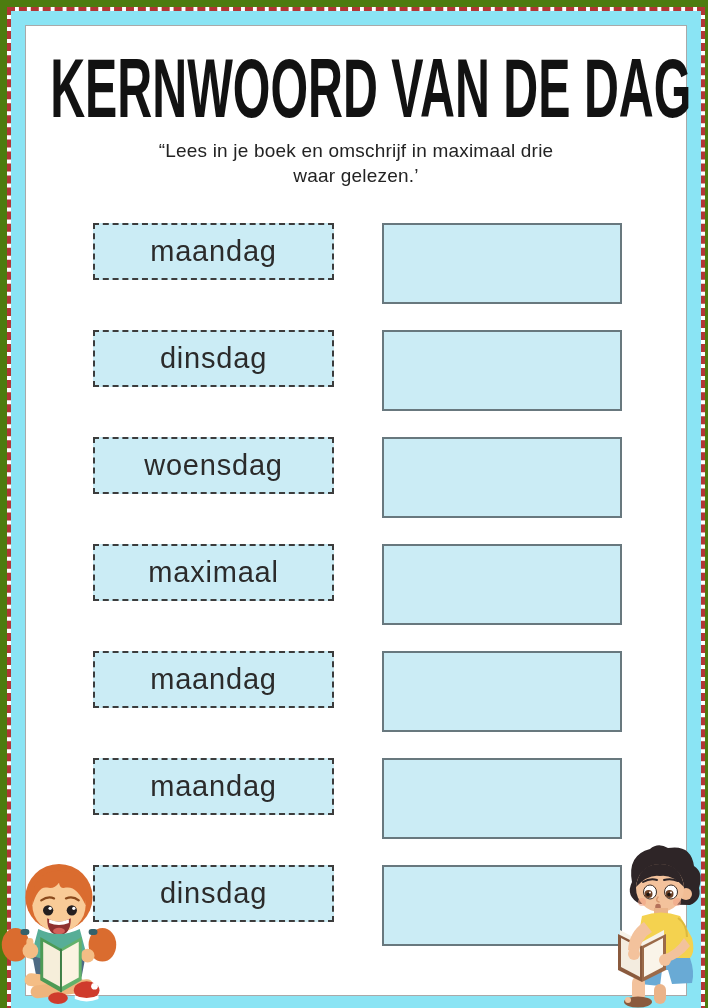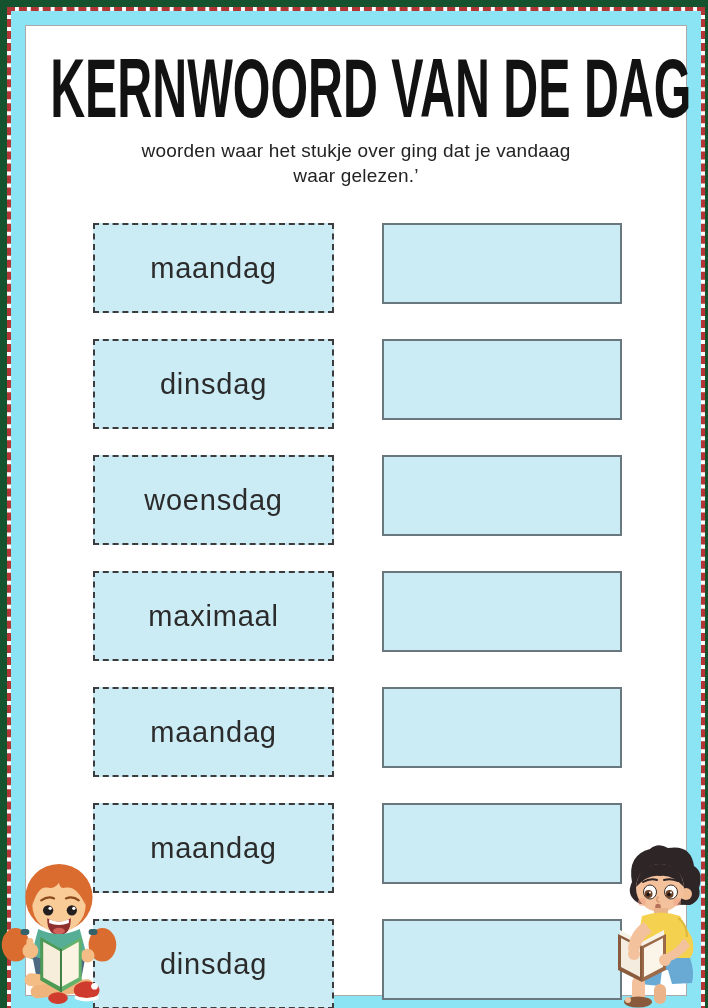--- a/index.html
+++ b/index.html
@@ -3,21 +3,21 @@
 <meta charset="utf-8">
 <style>
   * { margin: 0; padding: 0; box-sizing: border-box; }
   html, body { background: #b3a8ad; }
   body { font-family: "Liberation Sans", sans-serif; }
 
   .page {
     position: relative;
     width: 708px;
     height: 1008px;
-    background: #14532d;
+    background: #4d7c0f;
     overflow: hidden;
   }
 
   
   .dash-layer {
     position: absolute;
     left: 7px; top: 7px; right: 3px; bottom: -6px;
     background: #ffffff;
     border: 4px dashed #b23636;
   }
@@ -68,21 +68,21 @@
   .rows {
     position: absolute;
     top: 197px; left: 67px;
     display: grid;
     grid-template-columns: 241px 240px;
     column-gap: 48px;
     row-gap: 26px;
   }
 
   .day-box {
-    height: 90px;
+    height: 57px;
     background: #cbecf5;
     border: 2px dashed #3c3c3c;
     display: flex;
     align-items: center;
     justify-content: center;
     font-size: 29px;
     color: #2b2b2b;
     letter-spacing: 0.8px;
   }
 
@@ -108,21 +108,21 @@
 <div class="page">
   <div class="dash-layer">
     <div class="cyan-frame">
       <div class="content">
 
         <div class="title-wrap">
           <span class="title-text">KERNWOORD VAN DE DAG</span>
         </div>
 
         <div class="subtitle">
-          <div>woorden waar het stukje over ging dat je vandaag</div>
+          <div>“Lees in je boek en omschrijf in maximaal drie</div>
           <div>waar gelezen.’</div>
         </div>
 
         <div class="rows">
           <div class="day-box">
               <span>maandag</span>
             </div>
           <div class="answer-box"></div>
 
           <div class="day-box">

